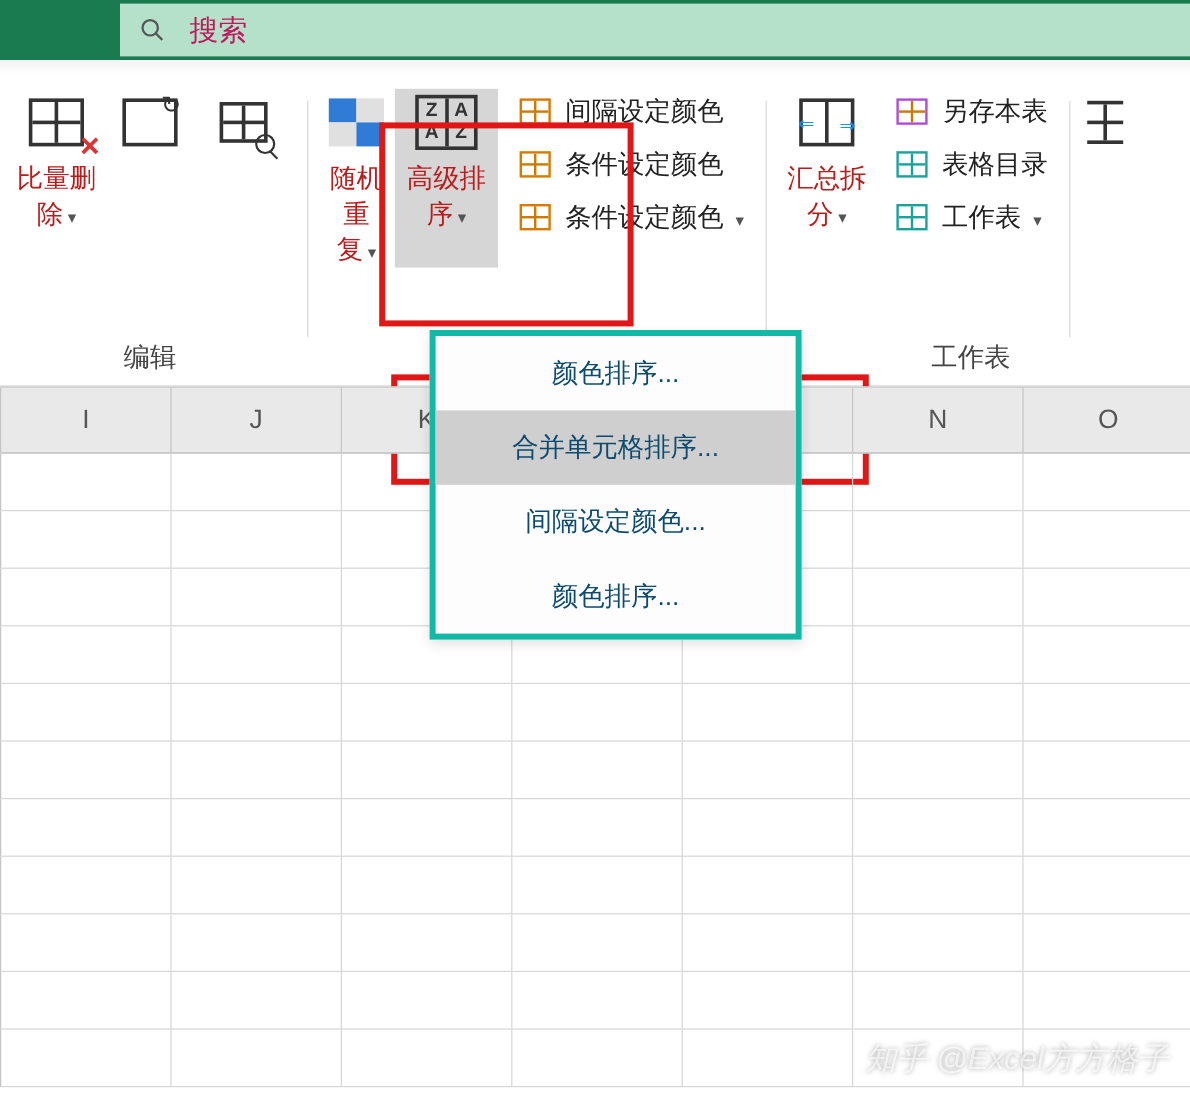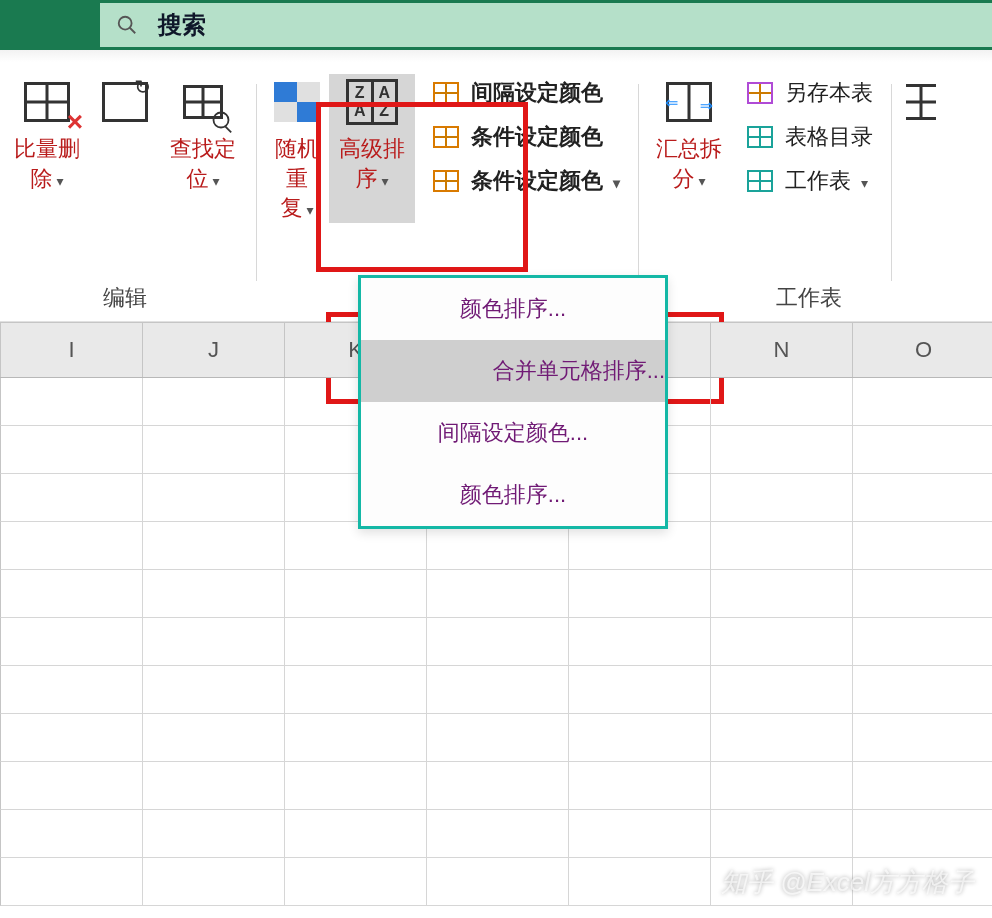--- a/index.html
+++ b/index.html
@@ -16,21 +16,21 @@
     flex: 1;
     height: 44px;
     background: #b5e0c9;
     display: flex;
     align-items: center;
     padding: 0 16px;
     font-size: 24px;
     color: #8b9990;
   }
   .searchbox svg { width: 22px; height: 22px; margin-right: 20px; stroke: #555; fill: none; stroke-width: 2; }
-  .searchbox span { color: #0f172a; font-weight: bold; }
+  .searchbox span { color: #be185d; }
   
   .titleshadow { height: 12px; background: linear-gradient(#f2f2f2,#ffffff); }
   
   .ribbon {
     height: 260px;
     background: #fff;
     border-bottom: 1px solid #e1e1e1;
     display: flex;
     padding-top: 12px;
     position: relative;
@@ -50,28 +50,28 @@
   
   .hl { position:absolute; border:5px solid #e01717; pointer-events:none; }
   
   .bigbtn.active { background:#d6d6d6; }
   
   .menu {
     position:absolute;
     top:275px; left:358px;
     width:310px;
     background:#fdfdfd;
-    border:3px solid #14b8a6;
+    border:5px solid #14b8a6;
     box-shadow:0 4px 10px rgba(0,0,0,.12);
     font-size:22px;
-    color:#701a75;
+    color:#0c4a6e;
     z-index:5;
   }
   .menu .mi { padding:16px 0; text-align:center; cursor:default;}
-  .menu .mi.sel { background:#cfcfcf;text-align:right; }
+  .menu .mi.sel { background:#cfcfcf; }
   
   .sheetarea { position:absolute; top:322px; left:0; right:0; bottom:0; }
   .colhdrs { height:56px; display:flex; background:#e9e9e9; border-top:1px solid #c5c5c5; border-bottom:1px solid #b8b8b8;}
   .corner { width:42px; border-right:1px solid #c5c5c5; background:#e9e9e9;}
   .colh { flex:0 0 142px; border-right:1px solid #c5c5c5; display:flex; align-items:center; justify-content:center; font-size:22px; color:#555;}
   .rows { position:absolute; top:56px; left:0; right:0; bottom:0; }
   .row { height:48px; display:flex; }
   .rowh { width:42px; border-right:1px solid #c5c5c5; border-bottom:1px solid #d6d6d6; background:#e9e9e9;}
   .cell { flex:0 0 142px; border-right:1px solid #d6d6d6; border-bottom:1px solid #d6d6d6;}
   
@@ -136,22 +136,20 @@
       <div class="bigbtn">
         <div class="ico">
             <div class="arrowswap"></div>
           </div>
       </div>
       <div class="bigbtn">
         <div class="ico" style="position:relative;">
           <div class="gridico" style="width:40px;height:34px;"></div>
           <div class="magnifier" style="position:absolute;right:-6px;bottom:-6px;transform:scale(.6);"></div>
         </div>
-        <div class="cap"><span>查找定
-位</span><span class="chev"></span></div>
       </div>
     </div>
     <div class="label">编辑</div>
   </div>
 
   <div class="sep"></div>
 
   <div class="rgroup" style="padding:0 2px;">
     <div class="bigs">
       <div class="bigbtn" style="width:64px;">
@@ -179,21 +177,21 @@
               </div>
             </div>
           </div>
         <div class="cap"><span>高级排
 序</span><span class="chev"></span></div>
       </div>
     </div>
     <div class="label">&nbsp;</div>
   </div>
 
-  <div class="rgroup" style="padding-left:10px; align-items:flex-start;font-weight:bold;">
+  <div class="rgroup" style="padding-left:10px; align-items:flex-start;">
     <div class="smallstack">
       <div class="smallbtn">
         <span class="ic">
             <span class="miniTable orange"></span>
           </span>
         <span>间隔设定颜色</span>
       </div>
       <div class="smallbtn">
         <span class="ic">
             <span class="miniTable orange"></span>

